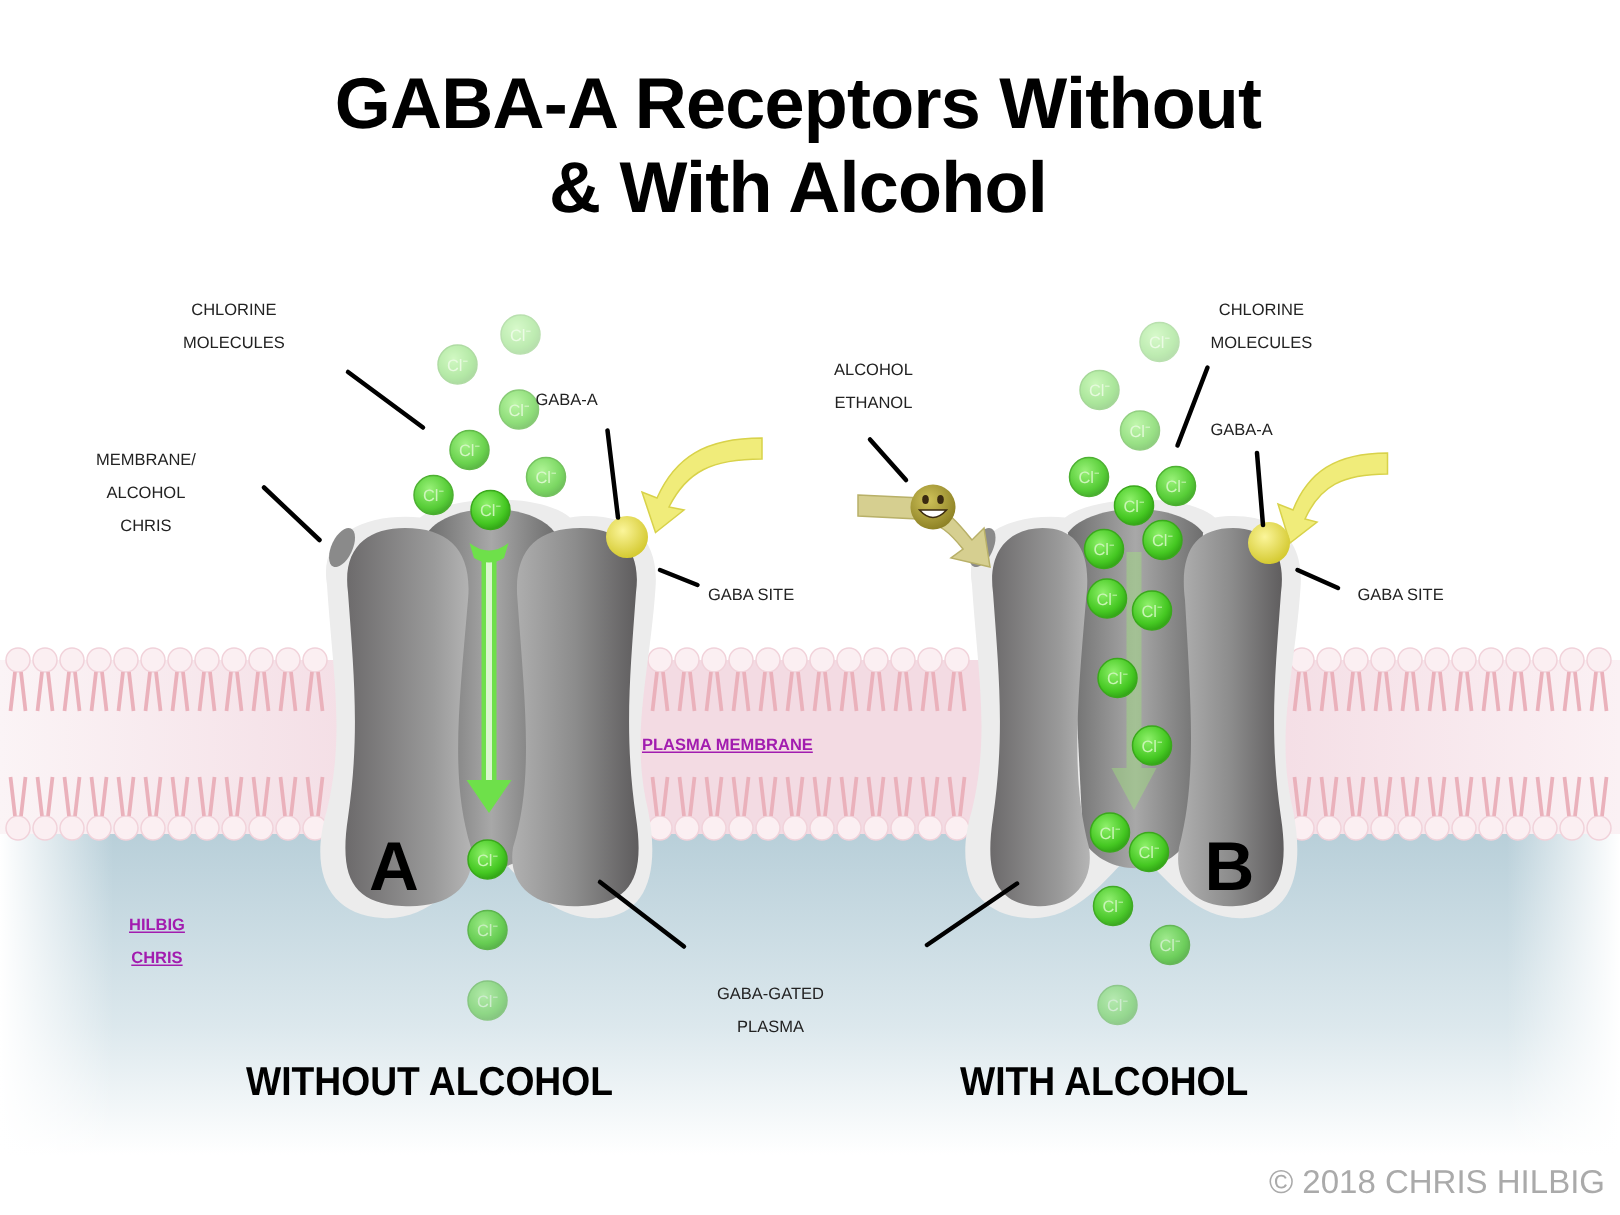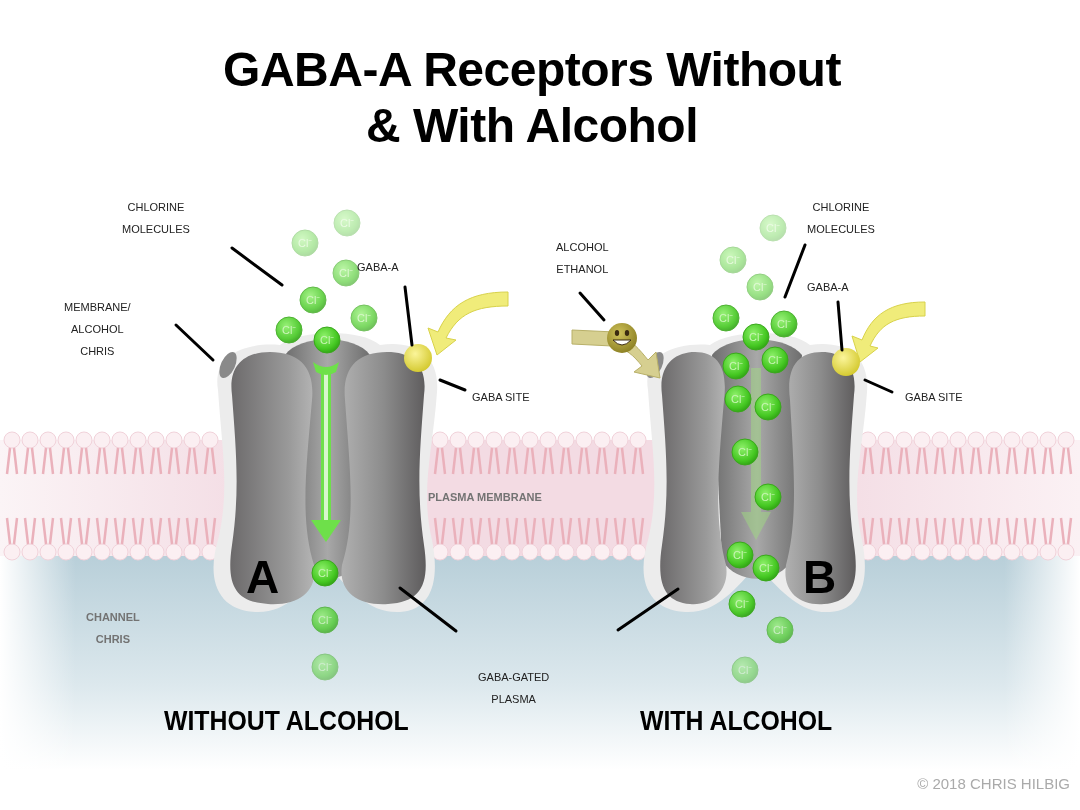--- a/index.html
+++ b/index.html
@@ -11,30 +11,30 @@
   .title {
     position: absolute; left: 0; top: 42px; width: 1064px;
     text-align: center; font-weight: bold; font-size: 48px; line-height: 56px;
     color: #000; letter-spacing: -0.5px;
   }
   #diagram { position: absolute; left: 0; top: 0; }
   .lbl {
     position: absolute; font-size: 11px; line-height: 22px; color: #222;
     text-align: center; white-space: nowrap;
   }
-  .lbl-bold { font-weight: bold; color: #737373; }
+  .lbl-bold { font-weight: bold; color: #a21caf; text-decoration: underline; }
   .bottom-lbl {
     position: absolute; font-weight: bold; font-size: 27px; color: #000;
     white-space: nowrap; transform: scaleX(0.92); transform-origin: left center;
   }
   .big-letter {
     position: absolute; font-weight: bold; font-size: 46px; color: #000;
   }
   .copyright {
-    position: absolute; right: 10px; top: 775px; font-size: 15px; color: #aaa;
+    position: absolute; right: 10px; top: 775px; font-size: 22px; color: #aaa;
   }
 </style>
 </head>
 <body>
 
 <svg id="diagram" width="1080" height="810" viewBox="0 0 1080 810">
   <defs>
     <linearGradient id="cyto" x1="0" y1="0" x2="0" y2="1">
       <stop offset="0" stop-color="#b8cfd9"></stop>
       <stop offset="0.6" stop-color="#dce8ed"></stop>
@@ -434,21 +434,21 @@
   <div>CHLORINE</div>
   <div>MOLECULES</div>
 </div>
 <div class="lbl" style="left:807px;top:276px;">GABA-A</div>
 <div class="lbl" style="left:905px;top:386px;">GABA SITE</div>
 <div class="big-letter" style="left:803px;top:550px;">B</div>
 <div class="bottom-lbl" style="left:640px;top:706px;">WITH ALCOHOL</div>
 
 <div class="lbl lbl-bold" style="left:428px;top:486px;">PLASMA MEMBRANE</div>
 <div class="lbl lbl-bold" style="left:86px;top:606px;">
-  <div>CHANNEL</div>
+  <div>HILBIG</div>
   <div>CHRIS</div>
 </div>
-<div class="lbl" style="left:478px;top:666px;">
+<div class="lbl" style="left:478px;top:652px;">
   <div>GABA-GATED</div>
   <div>PLASMA</div>
 </div>
 
 <div class="copyright">© 2018 CHRIS HILBIG</div>
 
 </body></html>

